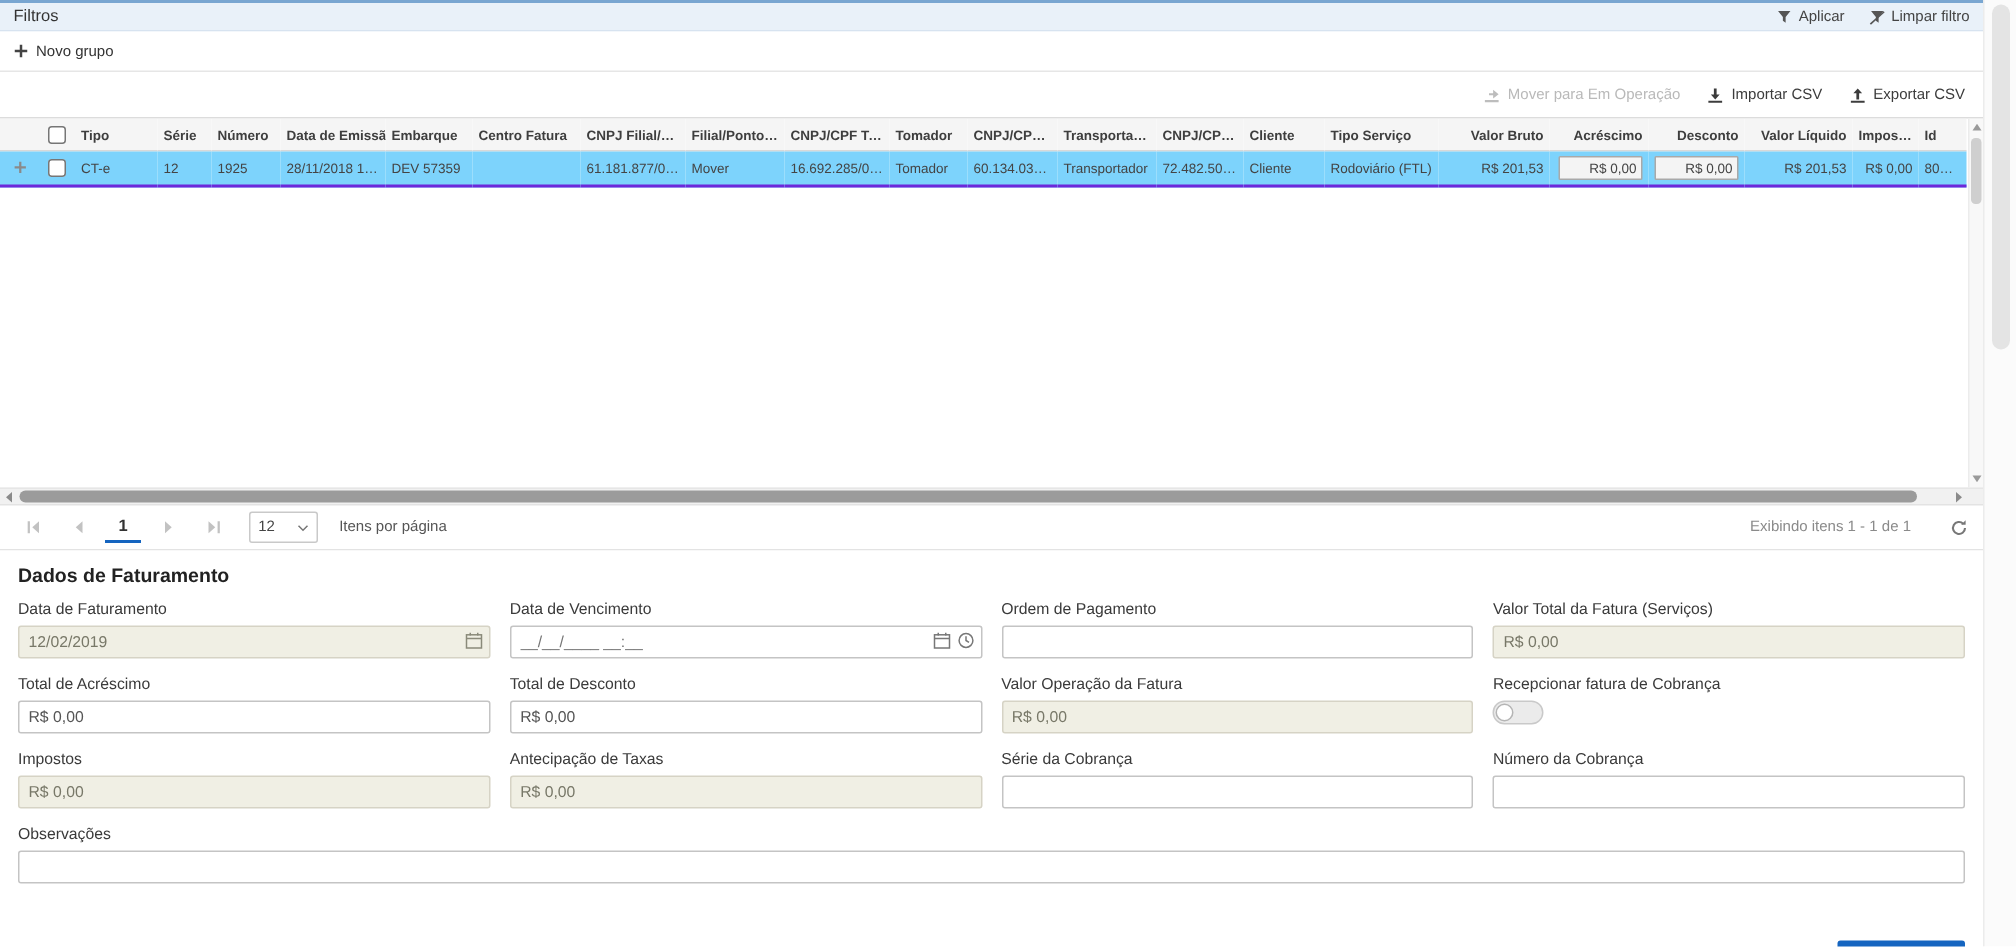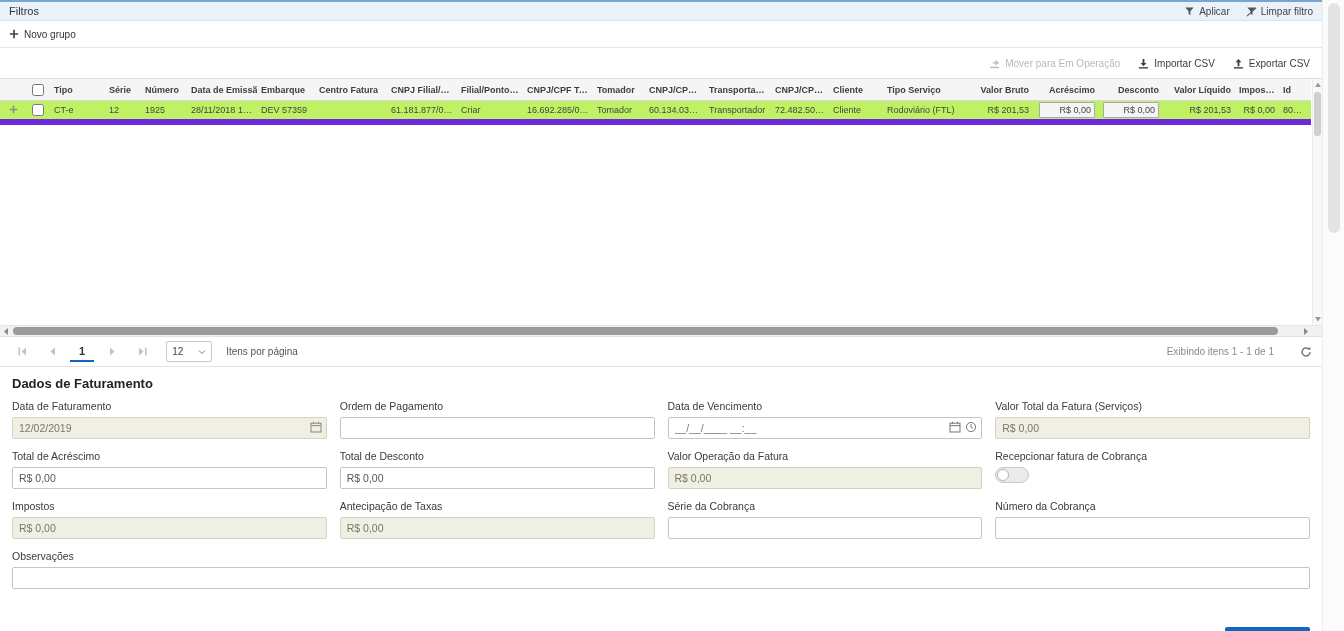--- a/index.html
+++ b/index.html
@@ -24,21 +24,21 @@
 
   
   .grid-toolbar { flex: 0 0 30px; display: flex; justify-content: flex-end; align-items: center; gap: 18px; padding: 0 12px; }
   .tb-btn { display: inline-flex; align-items: center; gap: 5px; font-size: 10px; color: #3c3c3c; background: none; border: none; cursor: pointer; font-family: inherit; }
   .tb-btn.disabled { color: #b9b9b9; cursor: default; }
 
   
   .grid-area { position: relative; flex: 0 0 247px; overflow: hidden; border-top: 1px solid #dcdcdc; background: #fff; }
   table.grid { border-collapse: separate; border-spacing: 0; table-layout: fixed; width: 1311px; font-size: 9px; color: #444; }
   .grid th { background: #f5f5f5; font-weight: bold; text-align: left; padding: 0 4px; height: 22px; border-bottom: 1px solid #d8d8d8; white-space: nowrap; overflow: hidden; text-overflow: ellipsis; color: #3e3e3e; }
-  .grid td { padding: 0 4px; height: 24px; border-bottom: 6px solid #6d28d9; white-space: nowrap; overflow: hidden; text-overflow: ellipsis; background: #bef264; }
+  .grid td { padding: 0 4px; height: 24px; border-bottom: 2px solid #6d28d9; white-space: nowrap; overflow: hidden; text-overflow: ellipsis; background: #7dd3fc; }
   .grid .num { text-align: right; }
   .grid .center { text-align: center; }
   .grid input[type="checkbox"] { width: 12px; height: 12px; vertical-align: middle; }
   .cell-input { width: 56px; height: 16px; font-size: 9px; text-align: right; border: 1px solid #a9a9a9; background: #f4f4f4; color: #444; padding: 0 3px; border-radius: 1px; font-family: inherit; }
   .sort-wrap { display: inline-flex; align-items: center; gap: 2px; }
 
   .v-scroll { position: absolute; right: 0; top: 0; bottom: 0; width: 10px; background: #f8f8f8; border-left: 1px solid #ececec; }
   .v-scroll .arr { position: absolute; left: 1px; width: 8px; height: 8px; }
   .v-scroll .arr.up { top: 2px; }
   .v-scroll .arr.down { bottom: 2px; }
@@ -215,21 +215,21 @@
                 </svg></button>
           </td>
           <td class="center"><input type="checkbox" style=""></td>
           <td>CT-e</td>
           <td>12</td>
           <td>1925</td>
           <td>28/11/2018 17:40</td>
           <td>DEV 57359</td>
           <td></td>
           <td>61.181.877/0001-10</td>
-          <td>Criar</td>
+          <td>Mover</td>
           <td>16.692.285/0001-09</td>
           <td>Tomador</td>
           <td>60.134.034/0001-09</td>
           <td>Transportador</td>
           <td>72.482.507/0001-30</td>
           <td>Cliente</td>
           <td>Rodoviário (FTL)</td>
           <td class="num">R$ 201,53</td>
           <td class="num"><input type="text" class="cell-input" value="R$ 0,00" style=""></td>
           <td class="num"><input type="text" class="cell-input" value="R$ 0,00" style=""></td>
@@ -331,27 +331,20 @@
                   <line x1="1" y1="4.6" x2="11" y2="4.6" stroke="#8a8a7a"></line>
                   <line x1="3.5" y1="0.8" x2="3.5" y2="2.6" stroke="#8a8a7a"></line>
                   <line x1="8.5" y1="0.8" x2="8.5" y2="2.6" stroke="#8a8a7a"></line>
                 </svg>
               </span>
             </span>
         </div>
       </div>
 
       <div class="field">
-        <span class="lbl">Ordem de Pagamento</span>
-        <div class="in-wrap">
-          <input type="text" value="" style="">
-        </div>
-      </div>
-
-      <div class="field">
         <span class="lbl">Data de Vencimento</span>
         <div class="in-wrap">
           <input type="text" placeholder="__/__/____ __:__" style="">
           <span class="icons">
             <span>
                 <svg width="12" height="12" viewBox="0 0 12 12">
                   <rect x="1" y="2.2" width="10" height="8.8" fill="none" stroke="#777" stroke-width="1"></rect>
                   <line x1="1" y1="4.6" x2="11" y2="4.6" stroke="#777"></line>
                   <line x1="3.5" y1="0.8" x2="3.5" y2="2.6" stroke="#777"></line>
                   <line x1="8.5" y1="0.8" x2="8.5" y2="2.6" stroke="#777"></line>
@@ -361,20 +354,27 @@
                 <svg width="12" height="12" viewBox="0 0 12 12">
                   <circle cx="6" cy="6" r="4.6" fill="none" stroke="#777" stroke-width="1"></circle>
                   <path d="M6 3.2V6l2 1.3" fill="none" stroke="#777" stroke-width="1"></path>
                 </svg>
               </span>
           </span>
         </div>
       </div>
 
       <div class="field">
+        <span class="lbl">Ordem de Pagamento</span>
+        <div class="in-wrap">
+          <input type="text" value="" style="">
+        </div>
+      </div>
+
+      <div class="field">
         <span class="lbl">Valor Total da Fatura (Serviços)</span>
         <div class="in-wrap">
           <input type="text" disabled="" value="R$ 0,00" style="">
         </div>
       </div>
 
       <div class="field">
         <span class="lbl">Total de Acréscimo</span>
         <div class="in-wrap">
           <input type="text" value="R$ 0,00" style="">

